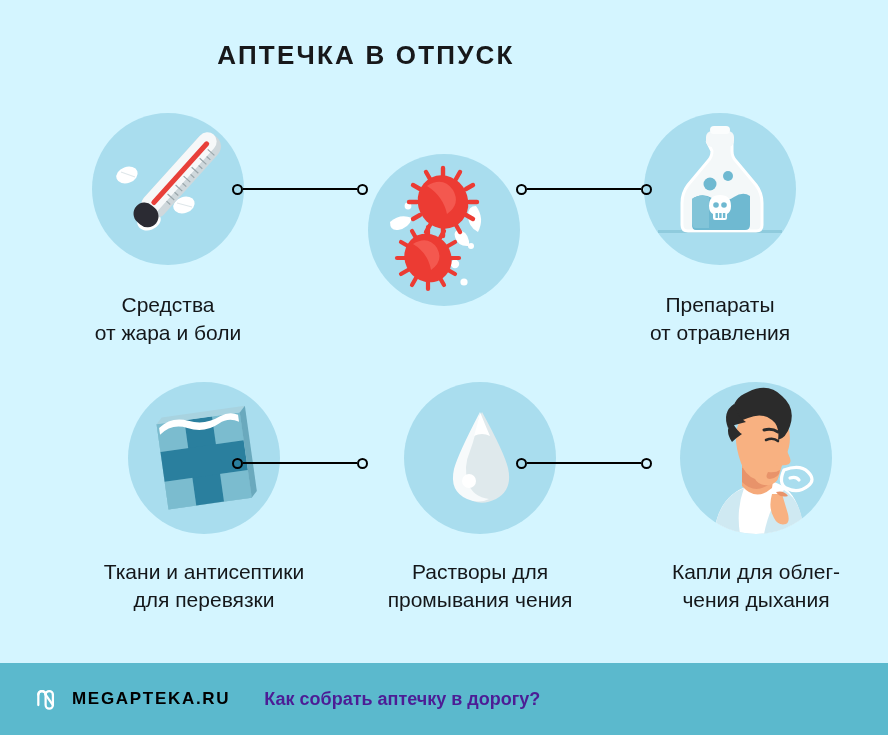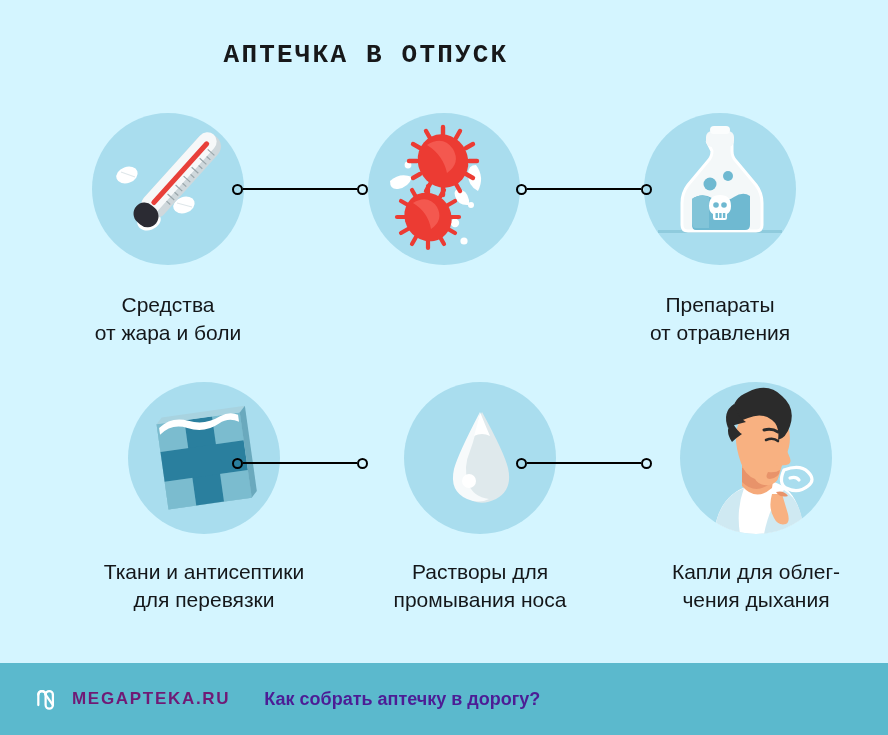--- a/index.html
+++ b/index.html
@@ -26,31 +26,31 @@
   .title {
     position: absolute;
     top: 40px;
     left: 0;
     width: 732px;
     text-align: center;
     font-size: 26px;
     font-weight: bold;
     letter-spacing: 2.2px;
     color: #17181a;
-    font-family: Liberation Mono, monospace;
+    font-family: Liberation Sans, sans-serif;
   }
 
   
   .row {
     position: absolute;
     left: 0;
     width: 888px;
     display: flex;
     justify-content: center;
-    align-items: flex-start;
+    align-items: center;
   }
   #row-1 { top: 113px; }
   #row-2 { top: 382px; padding-left: 36px; }
 
   .cell {
     width: 276px;
     display: flex;
     flex-direction: column;
     align-items: center;
     position: relative;
@@ -126,21 +126,21 @@
     align-items: center;
   }
   .footer-logo {
     display: flex;
     align-items: center;
     margin-left: 34px;
   }
   .footer-mark { width: 26px; height: 26px; flex: 0 0 auto; }
   .footer-brand {
     margin-left: 12px;
-    color: #701a75;
+    color: #000000;
     font-size: 17px;
     font-weight: bold;
     letter-spacing: 1.7px;
     font-family: "Liberation Sans", "DejaVu Sans", sans-serif;
   }
   .footer-tagline {
     margin-left: 34px;
     color: #4c1d95;
     font-size: 18px;
     font-weight: bold;
@@ -313,21 +313,21 @@
         <div class="circle">
           <svg width="152" height="152" viewBox="0 0 152 152">
             <path d="M78 30 q22 40 26 56 q5 22 -12 31 q-18 9 -32 -4 q-12 -12 -6 -30 q6 -19 24 -53 z" fill="#dfe9ec"></path>
             <path d="M76 30 q-22 42 -26 57 q-5 22 13 30 q12 5 22 0 q-16 -2 -21 -16 q-5 -16 2 -32 q6 -16 10 -39 z" fill="#f7fafb"></path>
             <path d="M76 30 q4 10 10 24 q-8 -4 -16 0 q4 -14 6 -24 z" fill="#ffffff"></path>
             <circle cx="65" cy="99" r="7" fill="#ffffff"></circle>
           </svg>
         </div>
       </div>
       <div class="label">Растворы для
-промывания носа</div>
+промывания чения</div>
     </div>
 
     <div class="cell">
       <div class="circle-wrap">
         <div class="circle">
           <svg width="152" height="152" viewBox="0 0 152 152">
             <path d="M34 152 q4 -38 34 -48 l26 -4 q26 8 30 52 z" fill="#ffffff"></path>
             <path d="M34 152 q4 -36 30 -46 q-8 22 -4 46 z" fill="#cfe9f2"></path>
             <path d="M84 152 q6 -30 20 -44 q18 10 20 44 z" fill="#cfe9f2"></path>
             <path d="M62 104 q14 16 30 2 l4 -26 h-34 z" fill="#f5a97a"></path>

